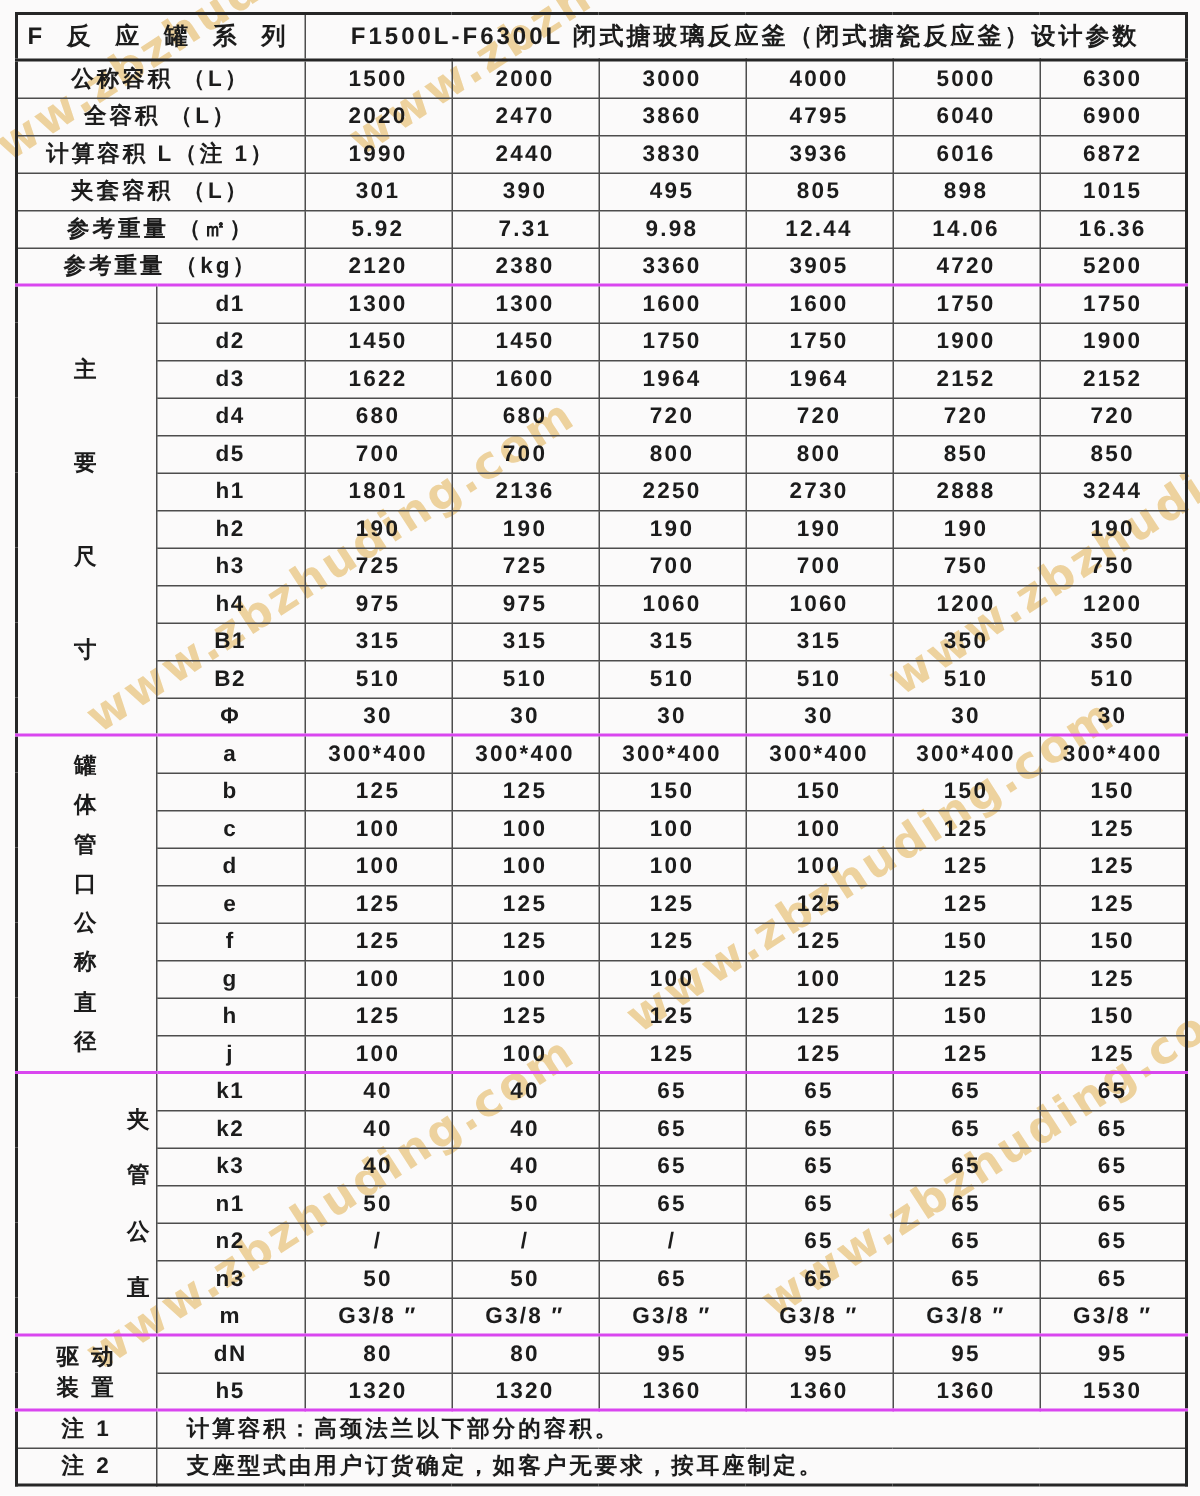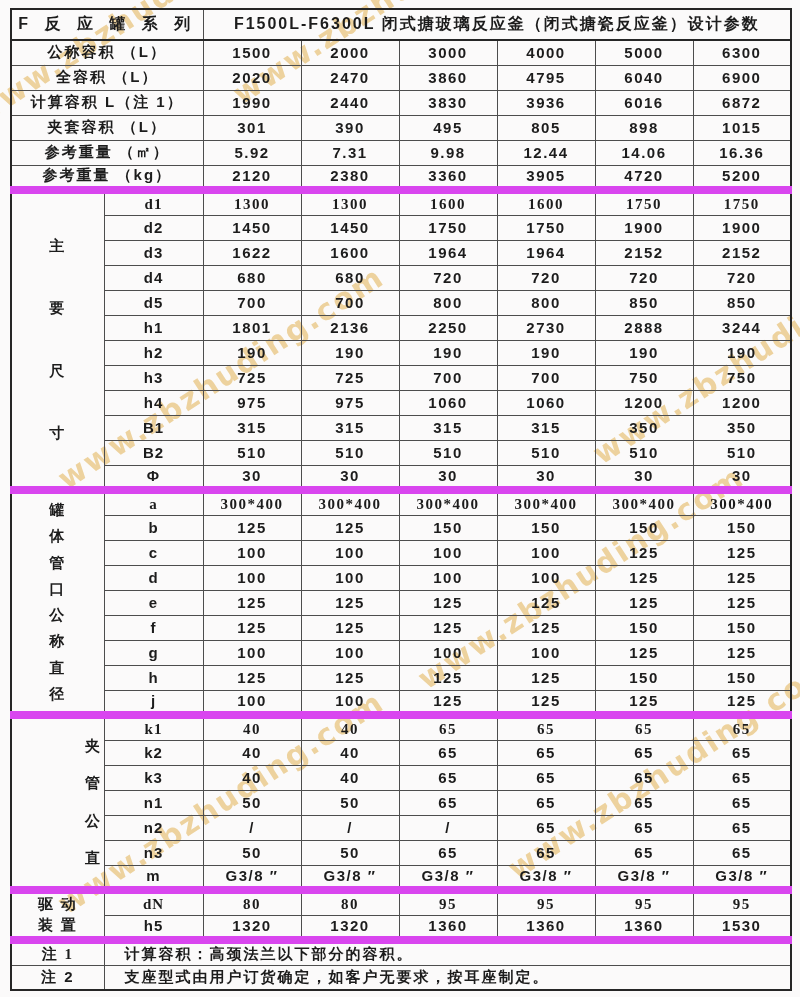--- a/index.html
+++ b/index.html
@@ -26,21 +26,21 @@
   }
   td {
     border:1px solid #4d4d4d;
     text-align:center; vertical-align:middle;
     padding:0; font-weight:bold; color:#1c1c1c;
     overflow:hidden;
   }
   tr { height:25px; }
   tr.hrow { height:31px; }
   tr.hrow td { border-bottom:2px solid #262626; }
-  tr.sec td { border-top:8px solid #d946ef;font-family:Liberation Serif, serif; }
+  tr.sec td { border-top:2px solid #d946ef; }
   .hdr { font-size:16px; letter-spacing:2px; }
   .series { letter-spacing:6px; }
   .lab { font-size:15px; letter-spacing:2px; }
   .val { font-size:15px; letter-spacing:1.5px; }
   .param { font-size:15px; letter-spacing:1px; }
   .glabel { font-size:15px; }
   .gbox {
     display:flex; flex-direction:column;
     justify-content:space-evenly; align-items:center;
     width:100%; letter-spacing:2px;

